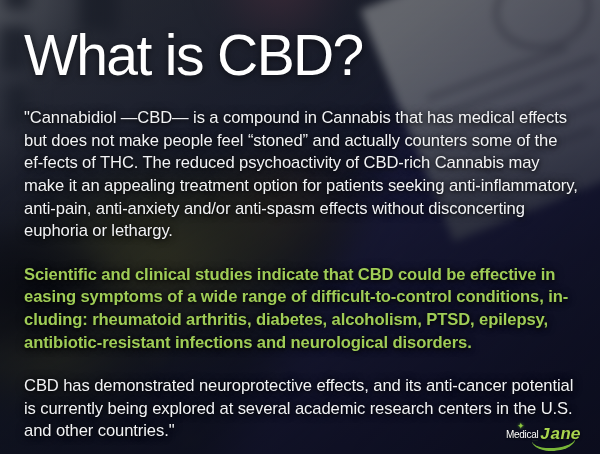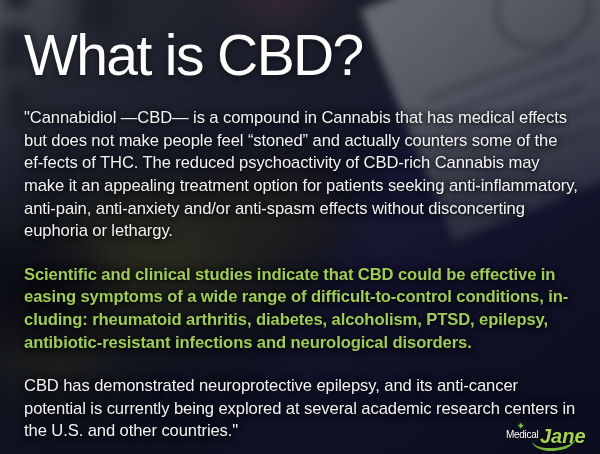--- a/index.html
+++ b/index.html
@@ -183,24 +183,24 @@
     left: 0px; top: 7px;
     font-size: 10px;
     font-weight: normal;
     color: #ffffff;
     letter-spacing: -.3px;
     text-shadow: 0 1px 2px rgba(0,0,0,.9);
   }
   .logo-jane {
     position: absolute;
     left: 34px; top: 3px;
-    font-family: Liberation Sans, sans-serif;
+    font-family: Liberation Mono, monospace;
     font-style: italic;
     font-weight: bold;
-    font-size: 20px;
+    font-size: 17px;
     color: #a8d44e;
     text-shadow: 0 1px 3px rgba(0,0,0,.85);
   }
   .logo-swoosh {
     position: absolute;
     left: 26px; top: 17px;
     width: 44px; height: 9px;
     border-bottom: 3px solid #7fbf3a;
     border-radius: 0 0 50% 50%/0 0 100% 100%;
     transform: rotate(-4deg);
@@ -238,21 +238,21 @@
   <div class="bg-layer bg-bottomnavy"></div>
   <div class="bg-veil"></div>
 
   <div class="content">
     <h1 class="title">What is CBD?</h1>
 
     <p class="para para--first">"Cannabidiol —CBD— is a compound in Cannabis that has medical effects but does not make people feel “stoned” and actually counters some of the ef-fects of THC. The reduced psychoactivity of CBD-rich Cannabis may make it an appealing treatment option for patients seeking anti-inflammatory, anti-pain, anti-anxiety and/or anti-spasm effects without disconcerting euphoria or lethargy.</p>
 
     <p class="para para--green">Scientific and clinical studies indicate that CBD could be effective in easing symptoms of a wide range of difficult-to-control conditions, in-cluding: rheumatoid arthritis, diabetes, alcoholism, PTSD, epilepsy, antibiotic-resistant infections and neurological disorders.</p>
 
-    <p class="para para--last">CBD has demonstrated neuroprotective epilepsy, and its anti-cancer potential is currently being explored at several academic research centers in the U.S. and other countries."</p>
+    <p class="para para--last">CBD has demonstrated neuroprotective effects, and its anti-cancer potential is currently being explored at several academic research centers in the U.S. and other countries."</p>
   </div>
 
   <div class="logo">
     <span class="logo-leaf">✦</span>
     <span class="logo-medical">Medical</span>
     <span class="logo-jane">Jane</span>
     <span class="logo-swoosh"></span>
   </div>
 
 </div>

